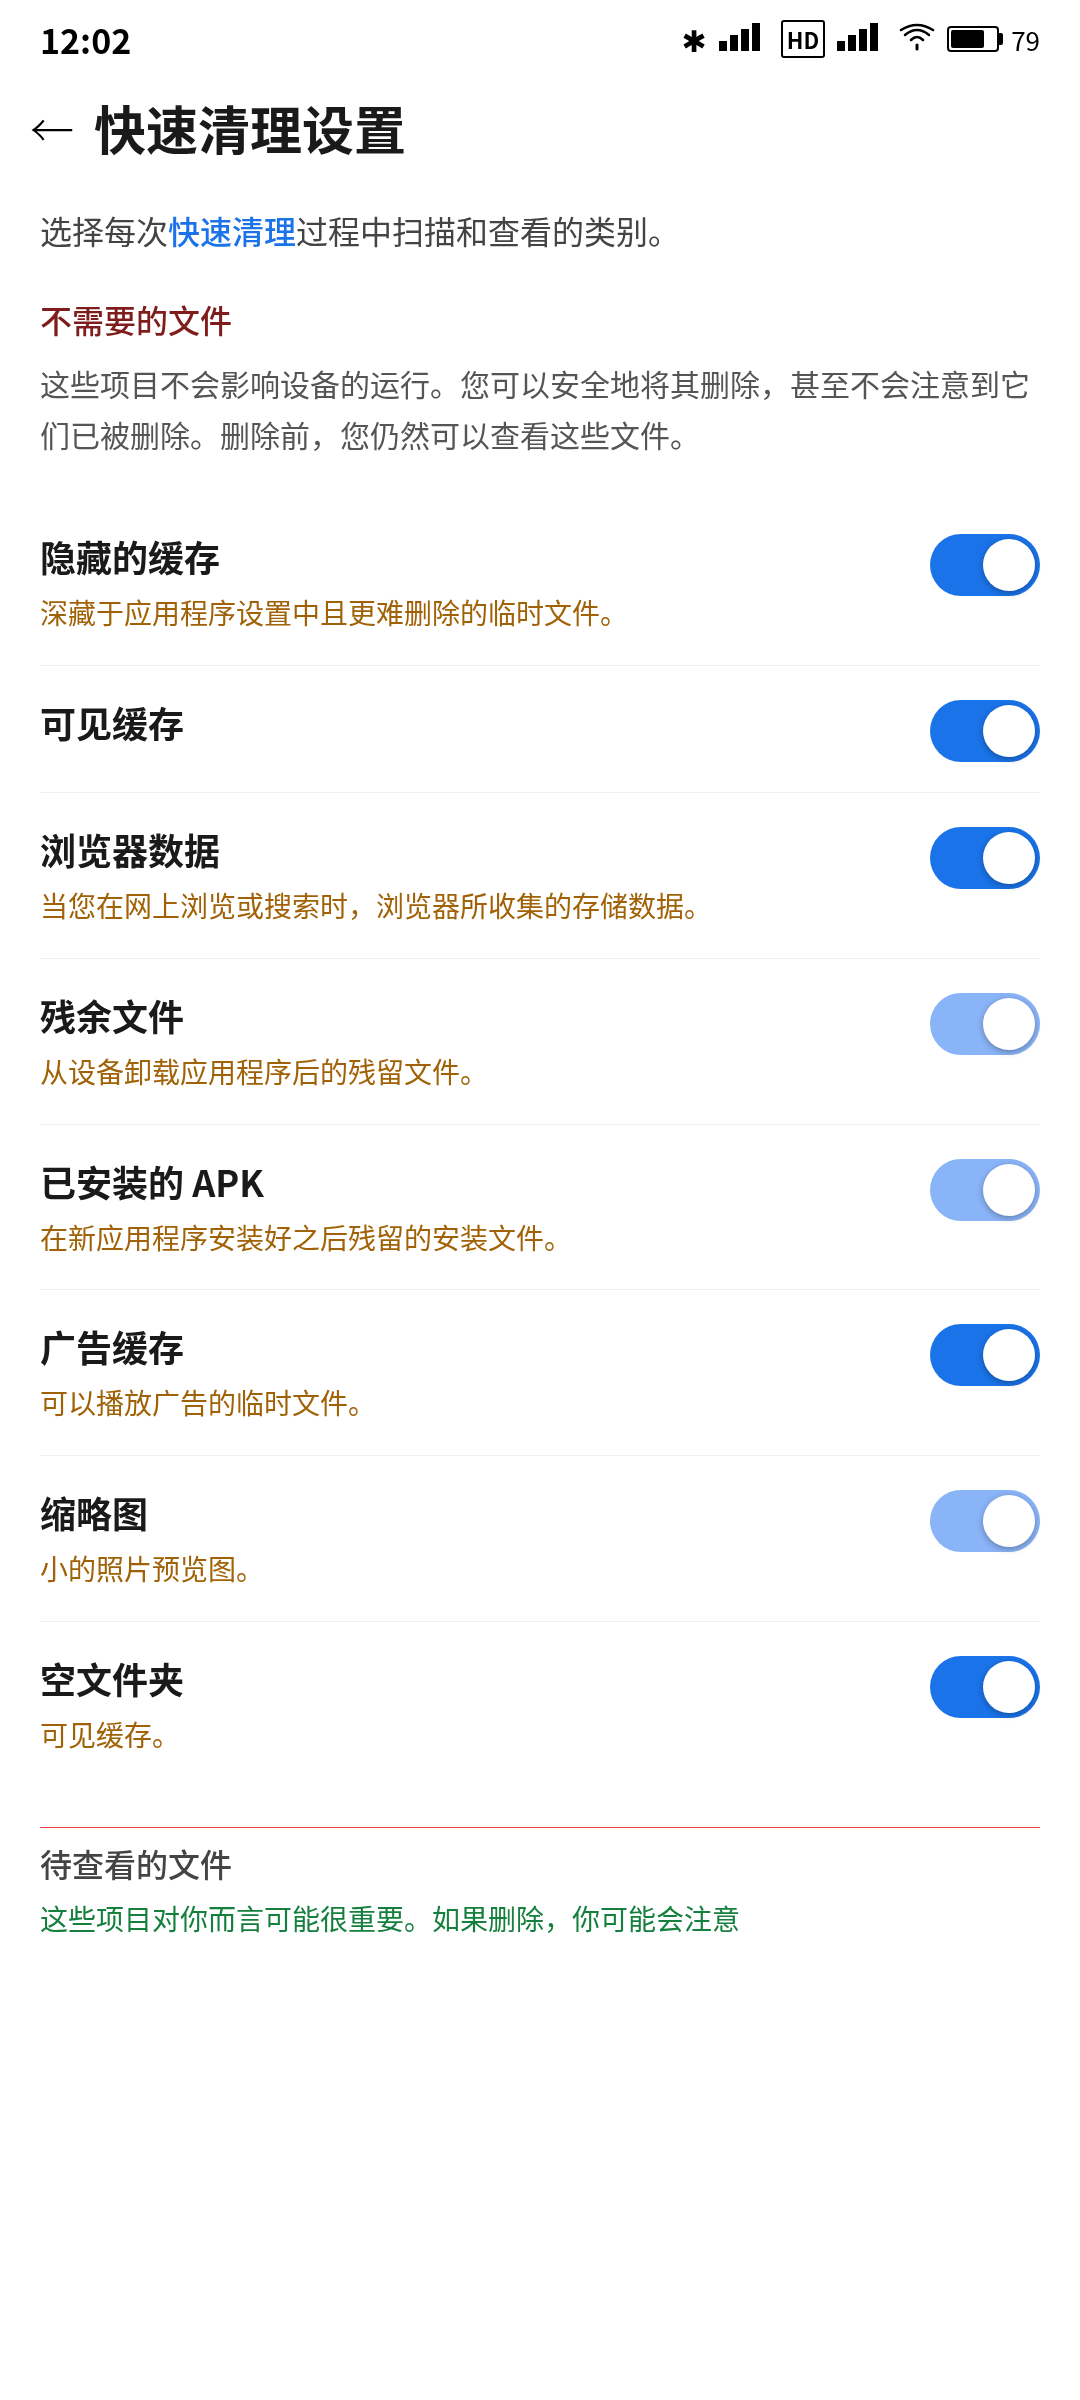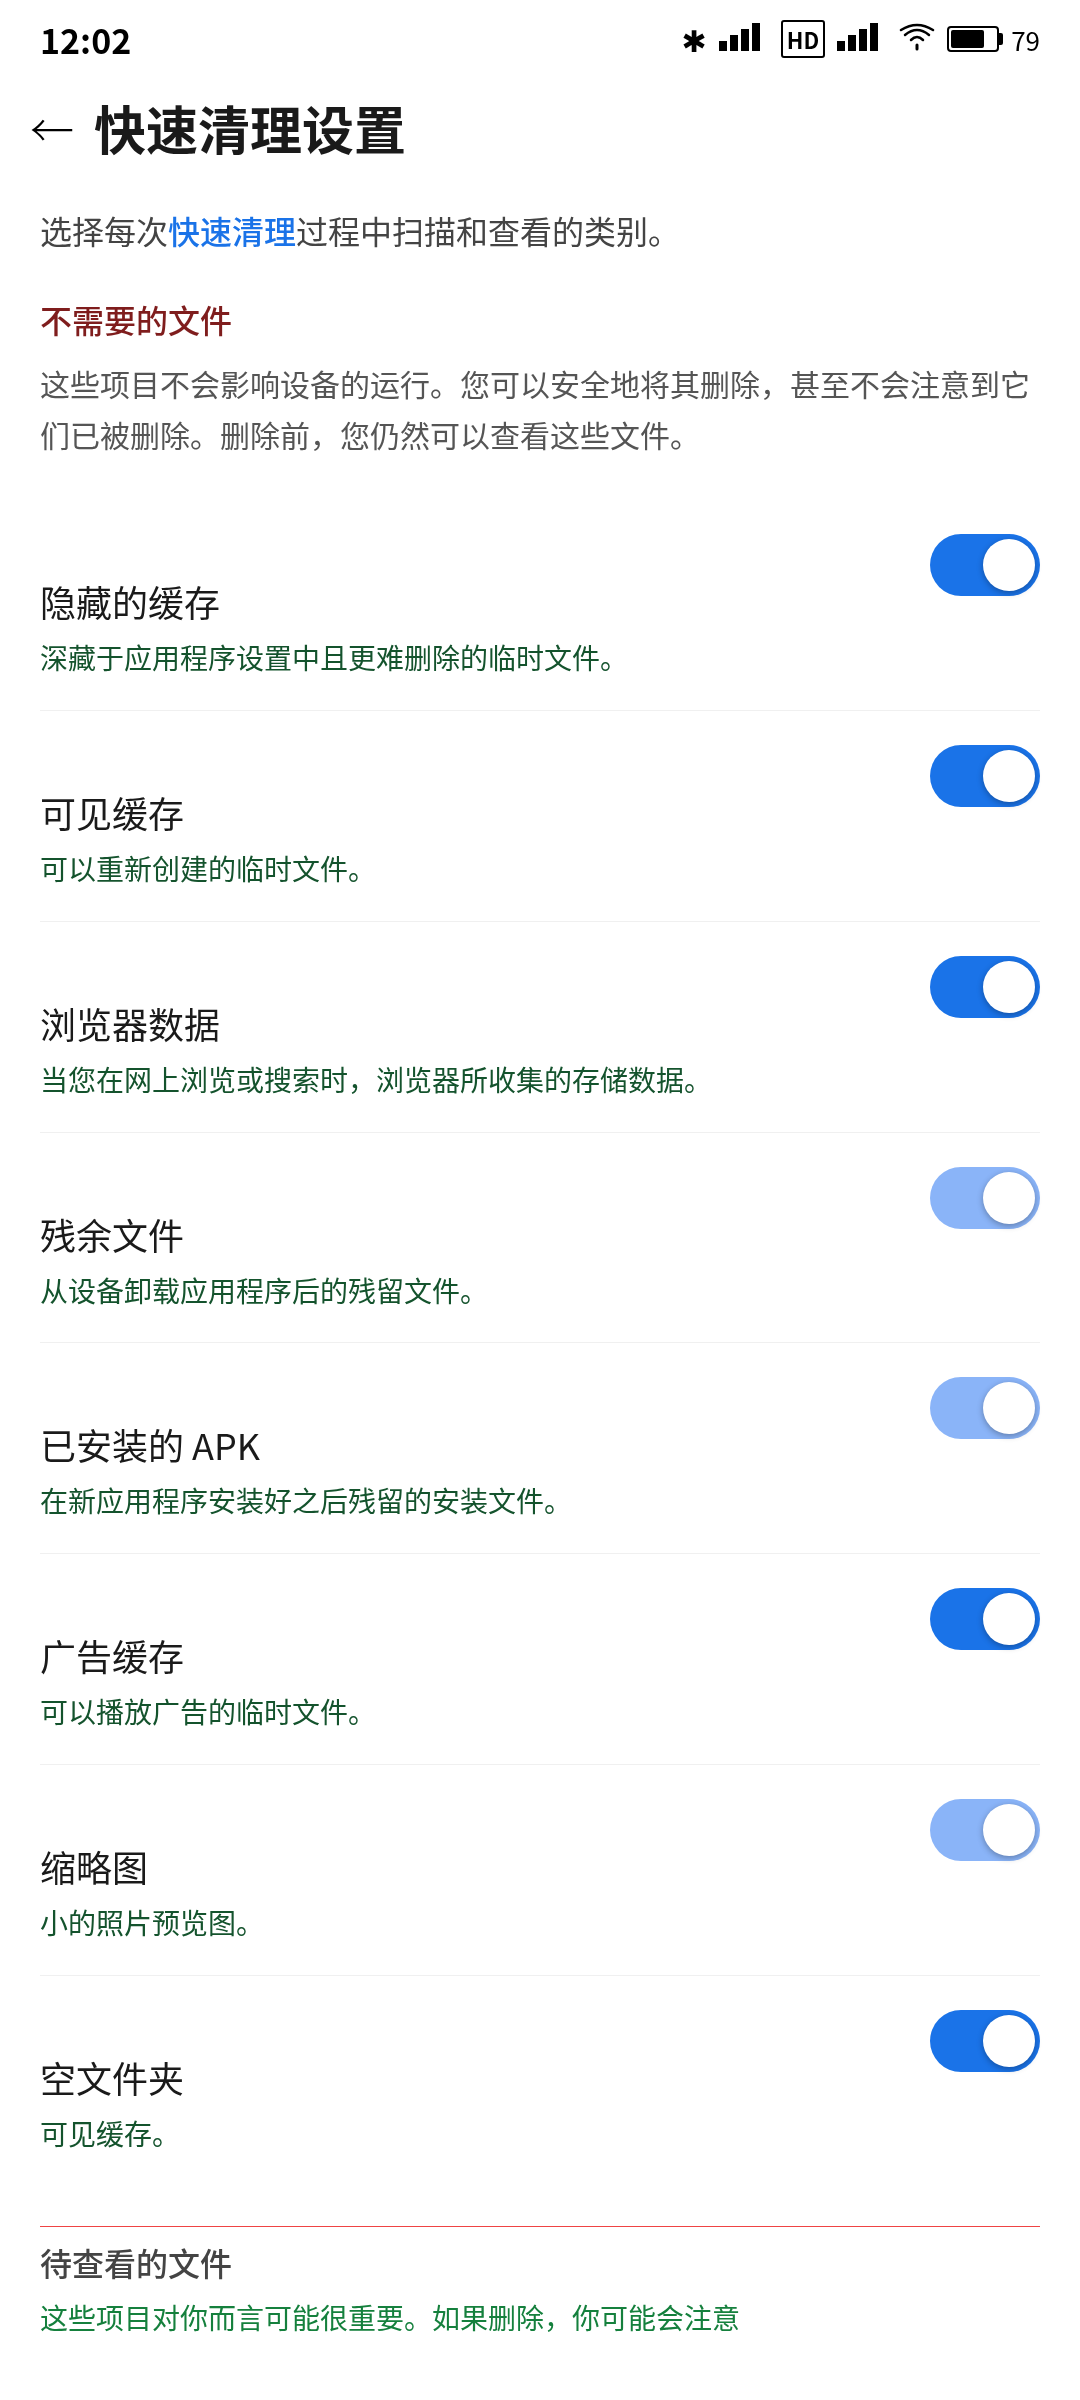--- a/index.html
+++ b/index.html
@@ -119,28 +119,27 @@
     .setting-item:last-child {
       border-bottom: none;
     }
 
     .setting-text {
       flex: 1;
       padding-right: 30px;
     }
     .setting-name {
       font-size: 36px;
-      font-weight: 400;
+      font-weight: 700;
       color: #1a1a1a;
       margin-bottom: 8px;
-      margin-top: 45px;
     }
     .setting-desc {
       font-size: 28px;
-      color: #14532d;
+      color: #a16207;
       line-height: 1.6;
     }
 
     
     .toggle-switch {
       position: relative;
       width: 110px;
       height: 62px;
       flex-shrink: 0;
       cursor: pointer;
@@ -263,21 +262,20 @@
       <label class="toggle-switch">
         <input type="checkbox" checked="" style="">
         <div class="toggle-track on-full"></div>
         <div class="toggle-knob on"></div>
       </label>
     </div>
 
     <div class="setting-item">
       <div class="setting-text">
         <div class="setting-name">可见缓存</div>
-        <div class="setting-desc">可以重新创建的临时文件。</div>
       </div>
       <label class="toggle-switch">
         <input type="checkbox" checked="" style="">
         <div class="toggle-track on-full"></div>
         <div class="toggle-knob on"></div>
       </label>
     </div>
 
     <div class="setting-item">
       <div class="setting-text">

